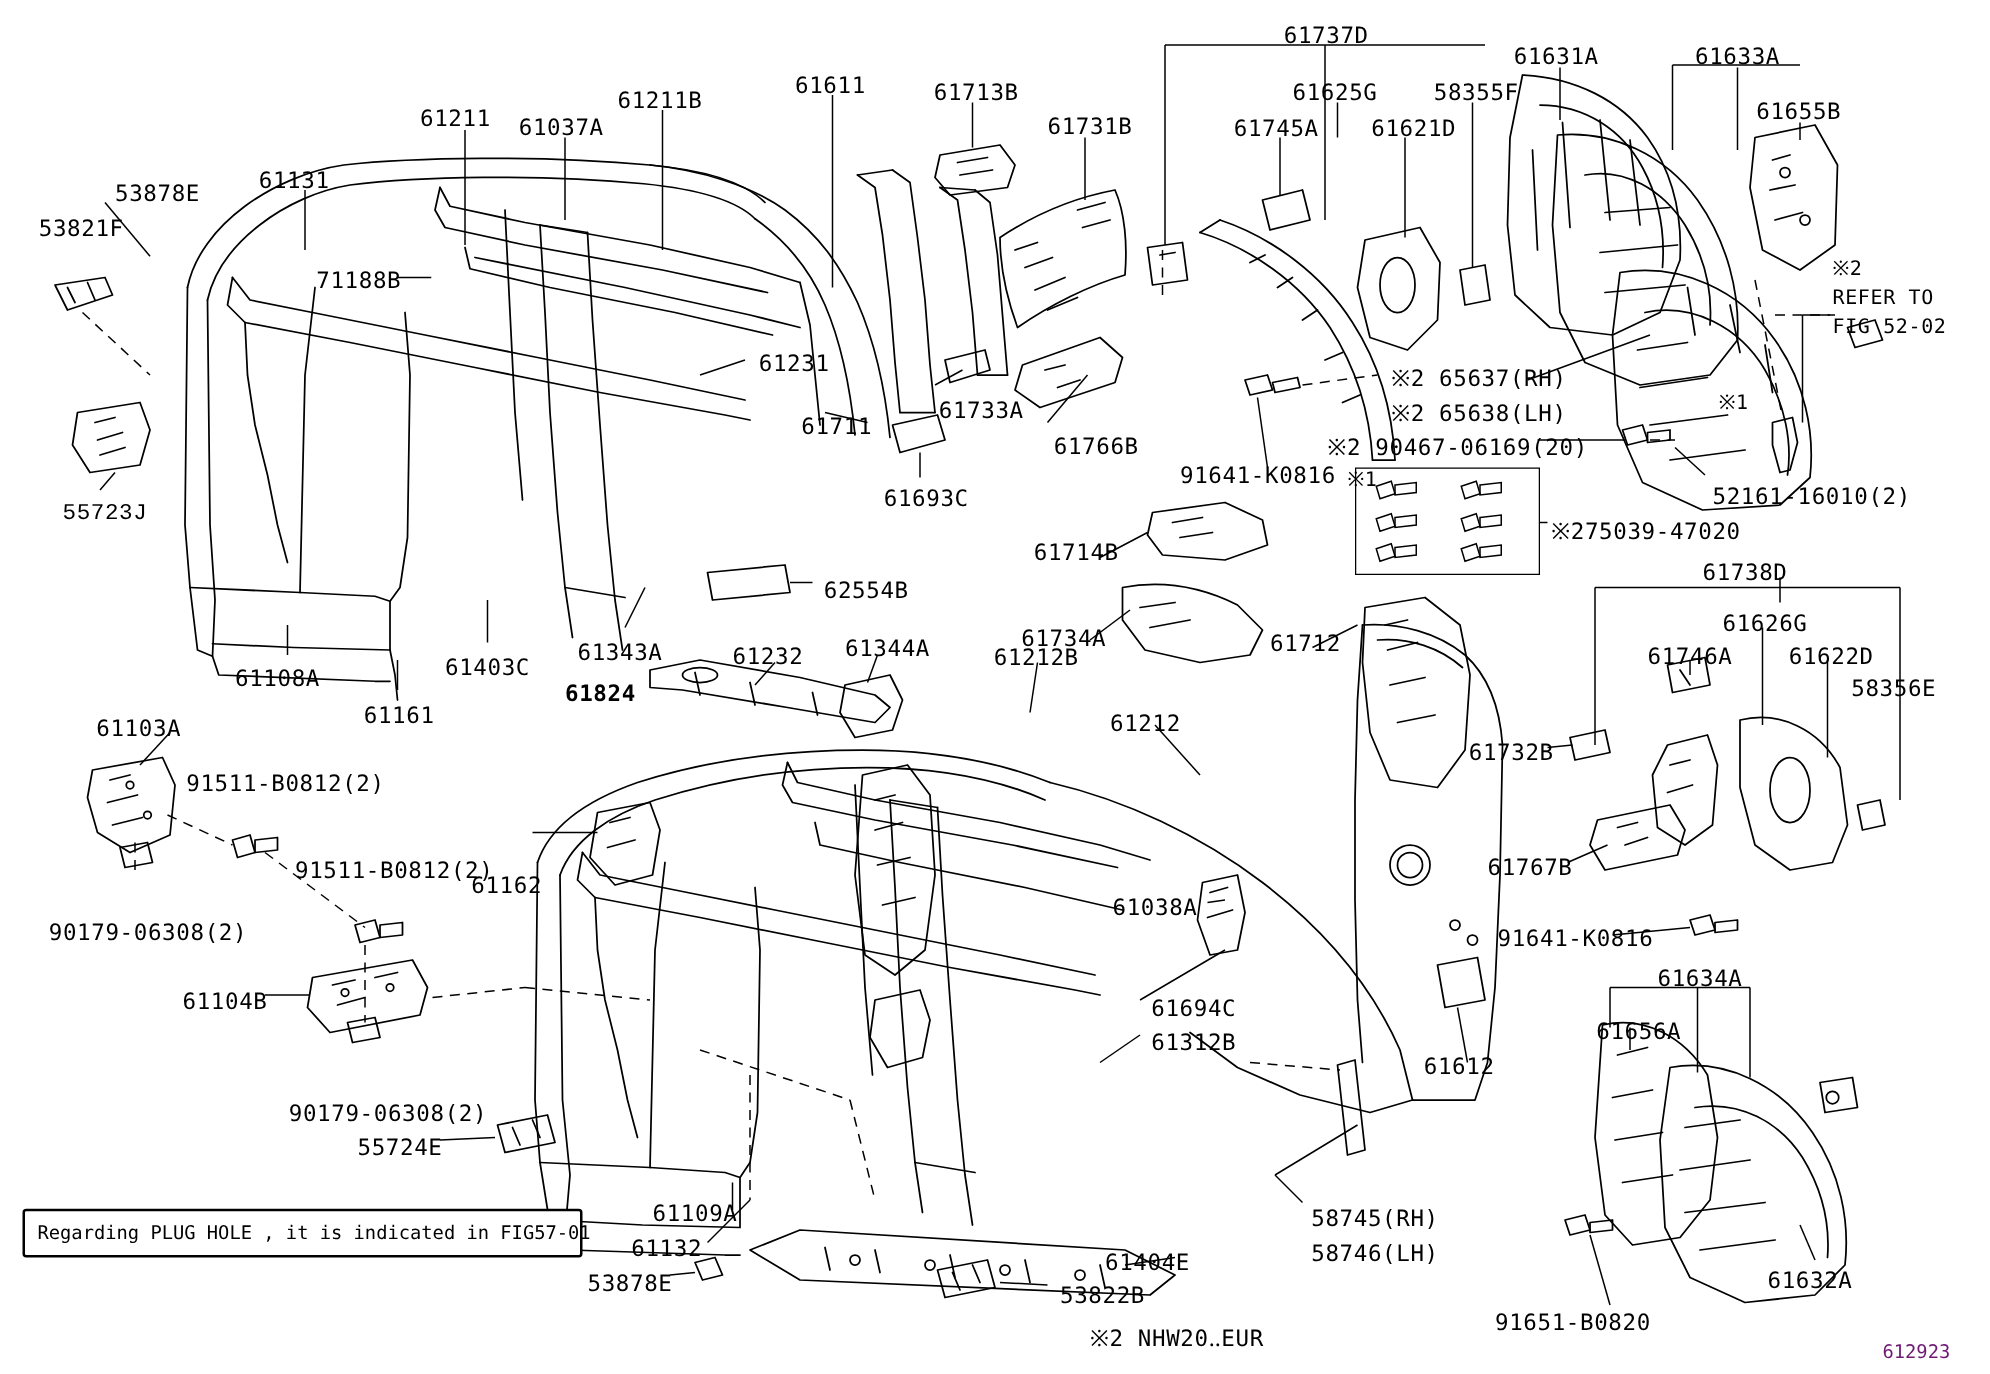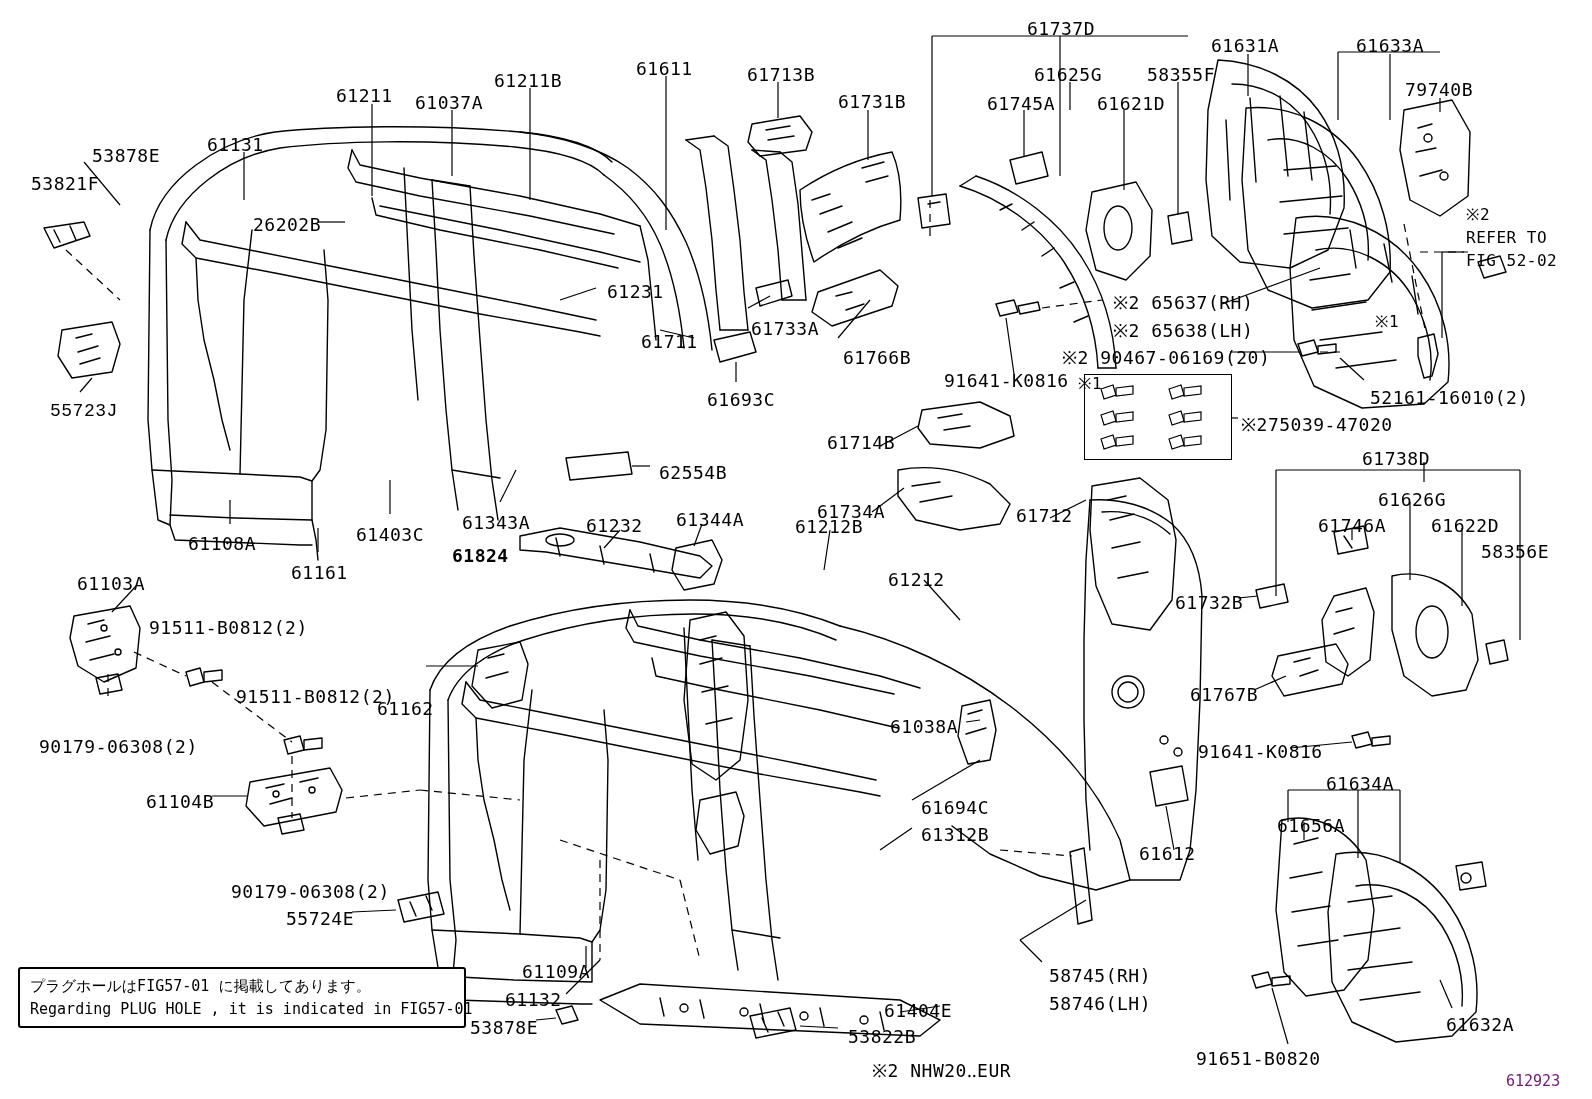--- a/index.html
+++ b/index.html
@@ -402,51 +402,50 @@
         <path d="M16 64 L28 60 L31 70 L19 74 Z"></path>
           <path d="M31 63 L48 61 L48 69 L31 71 Z"></path>
         <path d="M84 64 L96 60 L99 70 L87 74 Z"></path>
           <path d="M99 63 L116 61 L116 69 L99 71 Z"></path>
       </g>
     </svg>
   </div>
   <span class="lbl sm" style="left:1078px; top:372px;">※1</span>
 
   <div class="notebox" style="left:18px; top:967px; width:424px;">
-    <div class="row jp">プラグホールはFIG57-01 に掲載してあります。</div>
     <div class="row">Regarding PLUG HOLE , it is indicated in FIG57-01</div>
   </div>
 
   <div style="position:absolute; left:1466px; top:203px; line-height:1.45;">
     <div class="lbl sm" style="position:relative; left:0; top:0;">※2</div>
     <div class="lbl sm" style="position:relative; left:0; top:0;">REFER TO</div>
     <div class="lbl sm" style="position:relative; left:0; top:0;">FIG 52-02</div>
   </div>
   <span class="lbl sm" style="left:1375px; top:310px;">※1</span>
 
   <span class="lbl" style="left:872px; top:1058px;">※2 NHW20‥EUR</span>
   <span class="figno" style="left:1506px; top:1072px;">612923</span>
 
   <div id="labels">
       <span class="lbl" style="left: 92px; top: 145px;">53878E</span>
       <span class="lbl" style="left: 31px; top: 173px;">53821F</span>
       <span class="lbl" style="left: 207px; top: 134px;">61131</span>
-      <span class="lbl" style="left: 253px; top: 214px;">26202B</span>
+      <span class="lbl" style="left: 253px; top: 214px;">71188B</span>
       <span class="lbl" style="left: 336px; top: 85px;">61211</span>
       <span class="lbl" style="left: 415px; top: 92px;">61037A</span>
       <span class="lbl" style="left: 494px; top: 70px;">61211B</span>
       <span class="lbl" style="left: 636px; top: 58px;">61611</span>
       <span class="lbl" style="left: 747px; top: 64px;">61713B</span>
       <span class="lbl" style="left: 838px; top: 91px;">61731B</span>
       <span class="lbl" style="left: 1027px; top: 18px;">61737D</span>
       <span class="lbl" style="left: 1034px; top: 64px;">61625G</span>
       <span class="lbl" style="left: 1147px; top: 64px;">58355F</span>
       <span class="lbl" style="left: 1211px; top: 35px;">61631A</span>
       <span class="lbl" style="left: 1356px; top: 35px;">61633A</span>
-      <span class="lbl" style="left: 1405px; top: 79px;">79740B</span>
+      <span class="lbl" style="left: 1405px; top: 79px;">61655B</span>
       <span class="lbl" style="left: 987px; top: 93px;">61745A</span>
       <span class="lbl" style="left: 1097px; top: 93px;">61621D</span>
       <span class="lbl" style="left: 607px; top: 281px;">61231</span>
       <span class="lbl" style="left: 641px; top: 331px;">61711</span>
       <span class="lbl" style="left: 751px; top: 318px;">61733A</span>
       <span class="lbl" style="left: 843px; top: 347px;">61766B</span>
       <span class="lbl" style="left: 707px; top: 389px;">61693C</span>
       <span class="lbl" style="left: 50px; top: 401px; font-family: Liberation Mono, monospace;">55723J</span>
       <span class="lbl" style="left: 188px; top: 533px;">61108A</span>
       <span class="lbl" style="left: 356px; top: 524px;">61403C</span>
@@ -476,21 +475,21 @@
       <span class="lbl" style="left: 146px; top: 791px;">61104B</span>
       <span class="lbl" style="left: 231px; top: 881px;">90179-06308(2)</span>
       <span class="lbl" style="left: 286px; top: 908px;">55724E</span>
       <span class="lbl" style="left: 890px; top: 716px;">61038A</span>
       <span class="lbl" style="left: 921px; top: 797px;">61694C</span>
       <span class="lbl" style="left: 921px; top: 824px;">61312B</span>
       <span class="lbl" style="left: 1139px; top: 843px;">61612</span>
       <span class="lbl" style="left: 1198px; top: 741px;">91641-K0816</span>
       <span class="lbl" style="left: 1326px; top: 773px;">61634A</span>
       <span class="lbl" style="left: 1277px; top: 815px;">61656A</span>
-      <span class="lbl" style="left: 1414px; top: 1014px; margin-left: 32px;">61632A</span>
+      <span class="lbl" style="left: 1414px; top: 1014px;">61632A</span>
       <span class="lbl" style="left: 1196px; top: 1048px;">91651-B0820</span>
       <span class="lbl" style="left: 1049px; top: 965px;">58745(RH)</span>
       <span class="lbl" style="left: 1049px; top: 993px;">58746(LH)</span>
       <span class="lbl" style="left: 522px; top: 961px;">61109A</span>
       <span class="lbl" style="left: 505px; top: 989px;">61132</span>
       <span class="lbl" style="left: 470px; top: 1017px;">53878E</span>
       <span class="lbl" style="left: 848px; top: 1026px;">53822B</span>
       <span class="lbl" style="left: 884px; top: 1000px;">61404E</span>
       <span class="lbl" style="left: 1113px; top: 290px;">※2 65637(RH)</span>
       <span class="lbl" style="left: 1113px; top: 318px;">※2 65638(LH)</span>

